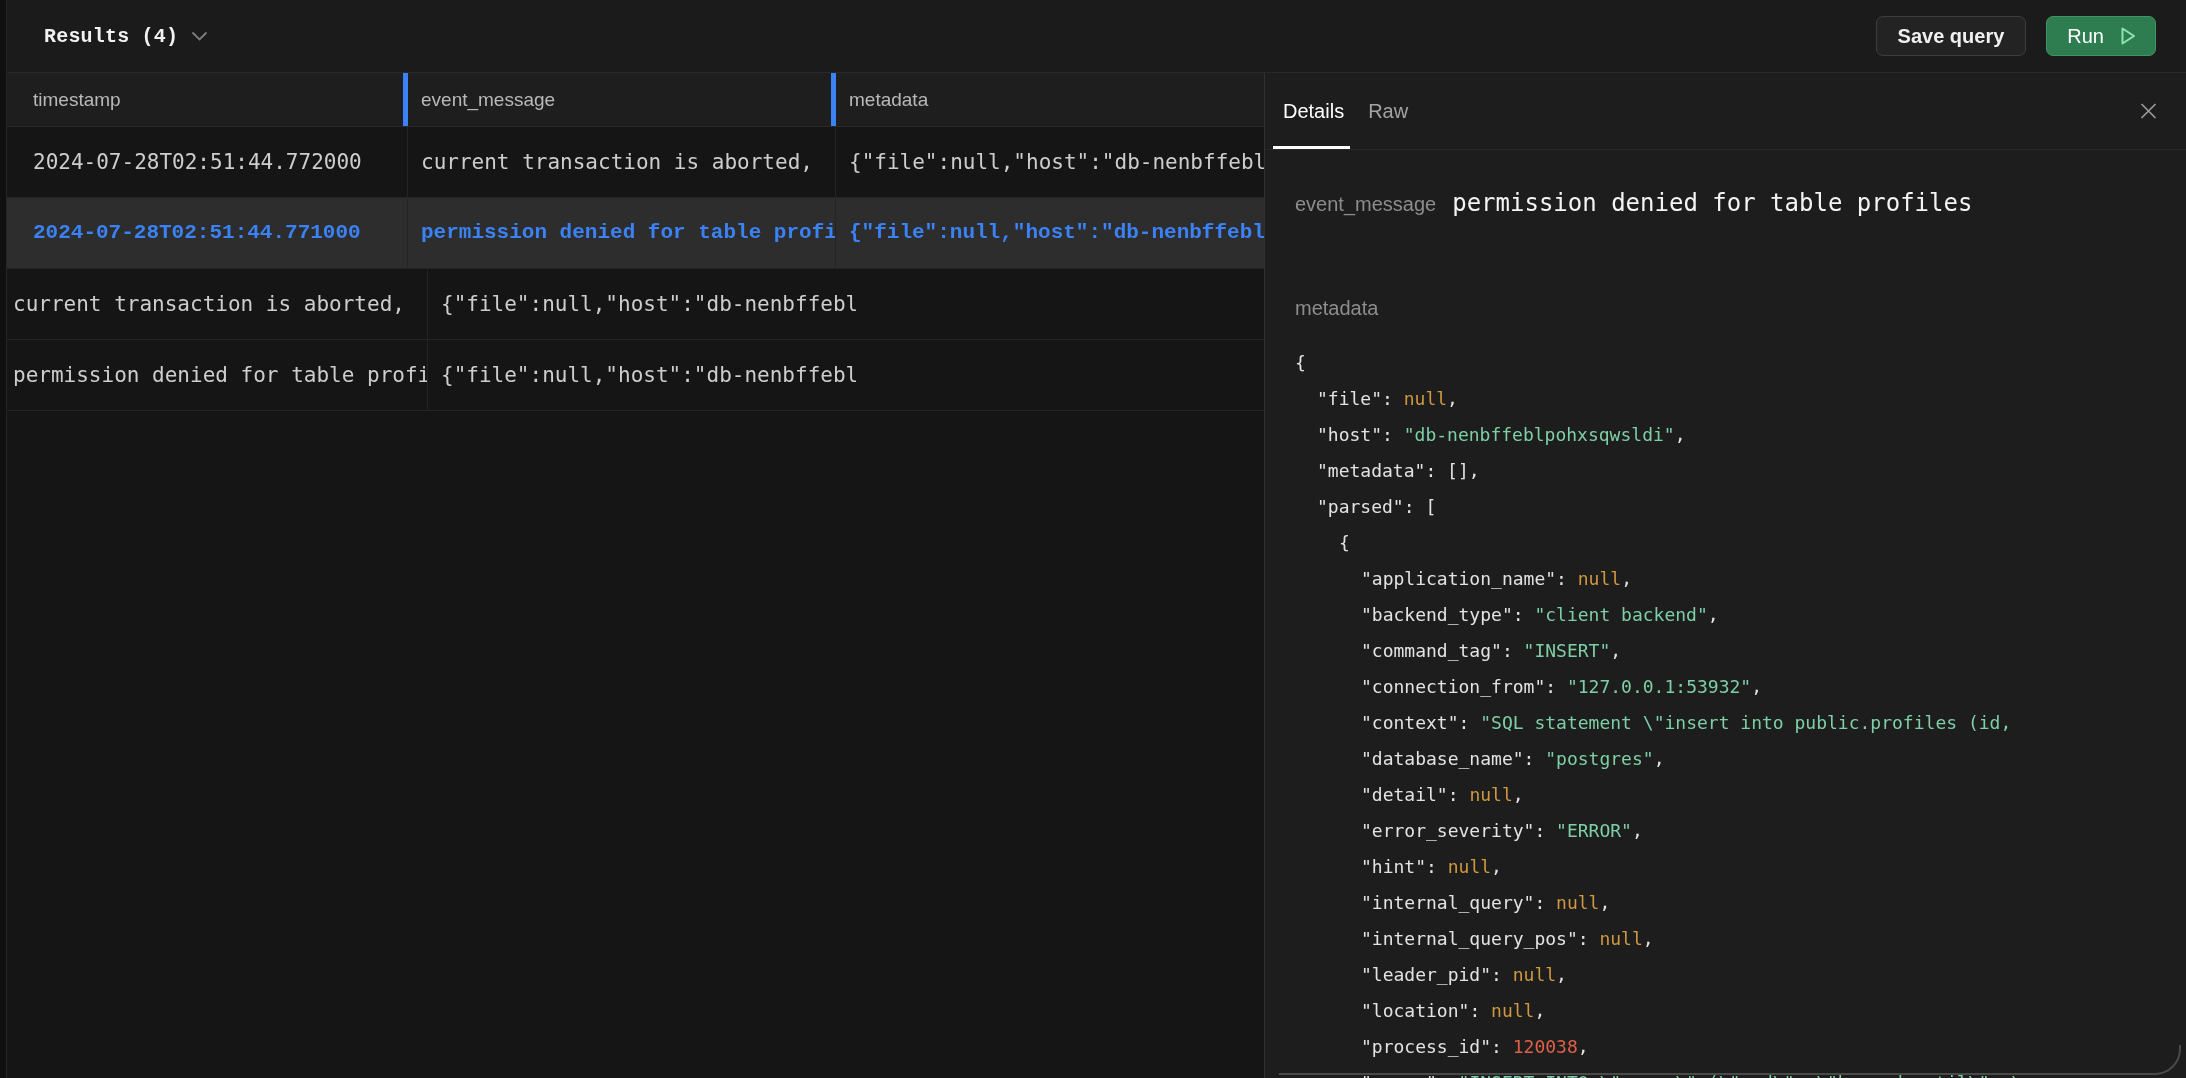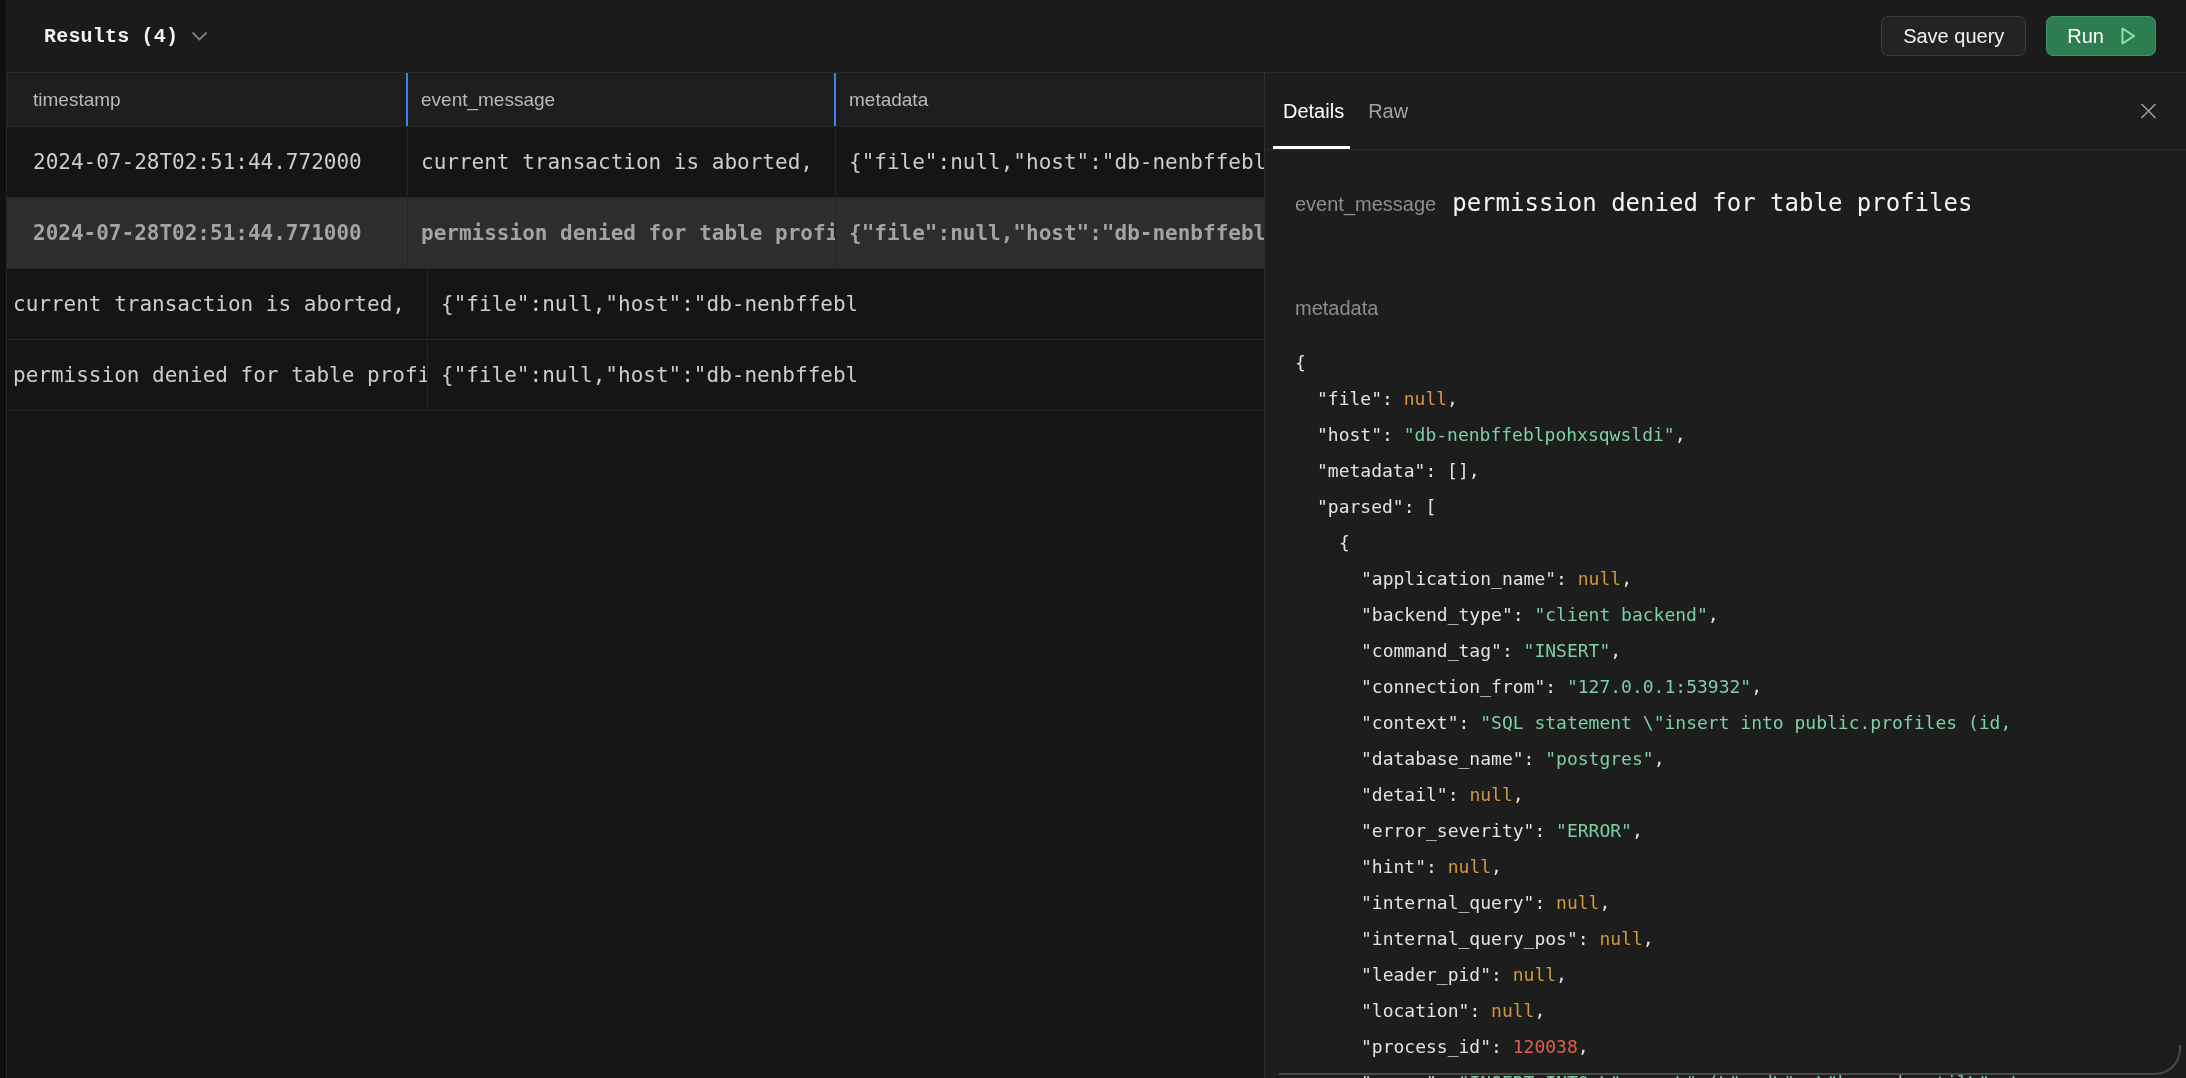--- a/index.html
+++ b/index.html
@@ -15,37 +15,37 @@
 
   
   .topbar { position:relative; height:73px; background:#1b1b1b;
     border-bottom:1px solid #292929; display:flex; align-items:center;
     padding:0 30px 0 44px; z-index:4; }
   .results-dd { display:flex; align-items:center; gap:13px; cursor:pointer;font-family:Liberation Mono, monospace; }
   .results-label { color:#f2f2f2; font-size:20px; font-weight:700; letter-spacing:.2px; }
   .chev { display:block; }
   .topbar-actions { margin-left:auto; display:flex; align-items:center; gap:20px; }
   .btn { height:40px; border-radius:7px; font-size:20px; display:flex;
-    align-items:center; cursor:pointer; font-family:"Liberation Sans", sans-serif; }
+    align-items:center; cursor:pointer; font-family:"Liberation Sans", sans-serif;font-weight:bold; }
   .btn-save { background:#232323; border:1px solid #3d3d3d; color:#f0f0f0; padding:0 21px; }
   .btn-run  { border:1px solid var(--run-border); background:var(--run-bg);
     color:#fff; padding:0 17px 0 20px; gap:12px; font-weight:400; }
 
   
   .main { display:flex; height:1005px; }
 
   
   .table-area { width:1264px; background:#151515; flex:none; overflow:hidden; }
   .thead { display:flex; height:54px; background:#1e1e1e; border-bottom:1px solid #2a2a2a; }
   .th { display:flex; align-items:center; color:#b9b9b9; font-size:19px;
-    border-right:2px solid #3b82f6; overflow:hidden; white-space:nowrap; }
+    border-right:5px solid #3b82f6; overflow:hidden; white-space:nowrap; }
   .tr { display:flex; height:71px; border-bottom:1px solid #242424;
     font-family:"DejaVu Sans Mono", monospace; font-size:21px; color:#cdcdcd;
     background:#151515; cursor:pointer; }
-  .tr.selected { background:#2d2d2d; color:#a3a3a3; font-weight:700; }
+  .tr.selected { background:#2d2d2d; color:#3b82f6; font-weight:700;font-family:Liberation Mono, monospace; }
   .td { line-height:70px; overflow:hidden; white-space:pre;
     border-right:1px solid #242424; }
   .c0 { width:408px; padding-left:33px; }
   .c1 { width:428px; padding-left:13px; }
   .c2 { width:428px; padding-left:13px; border-right:none; }
 
   
   .panel { flex:1; background:#1d1d1d; border-left:1px solid #303030;
     display:flex; flex-direction:column; position:relative; overflow:hidden; }
   .tabs { height:77px; flex:none; display:flex; align-items:stretch; gap:24px;

